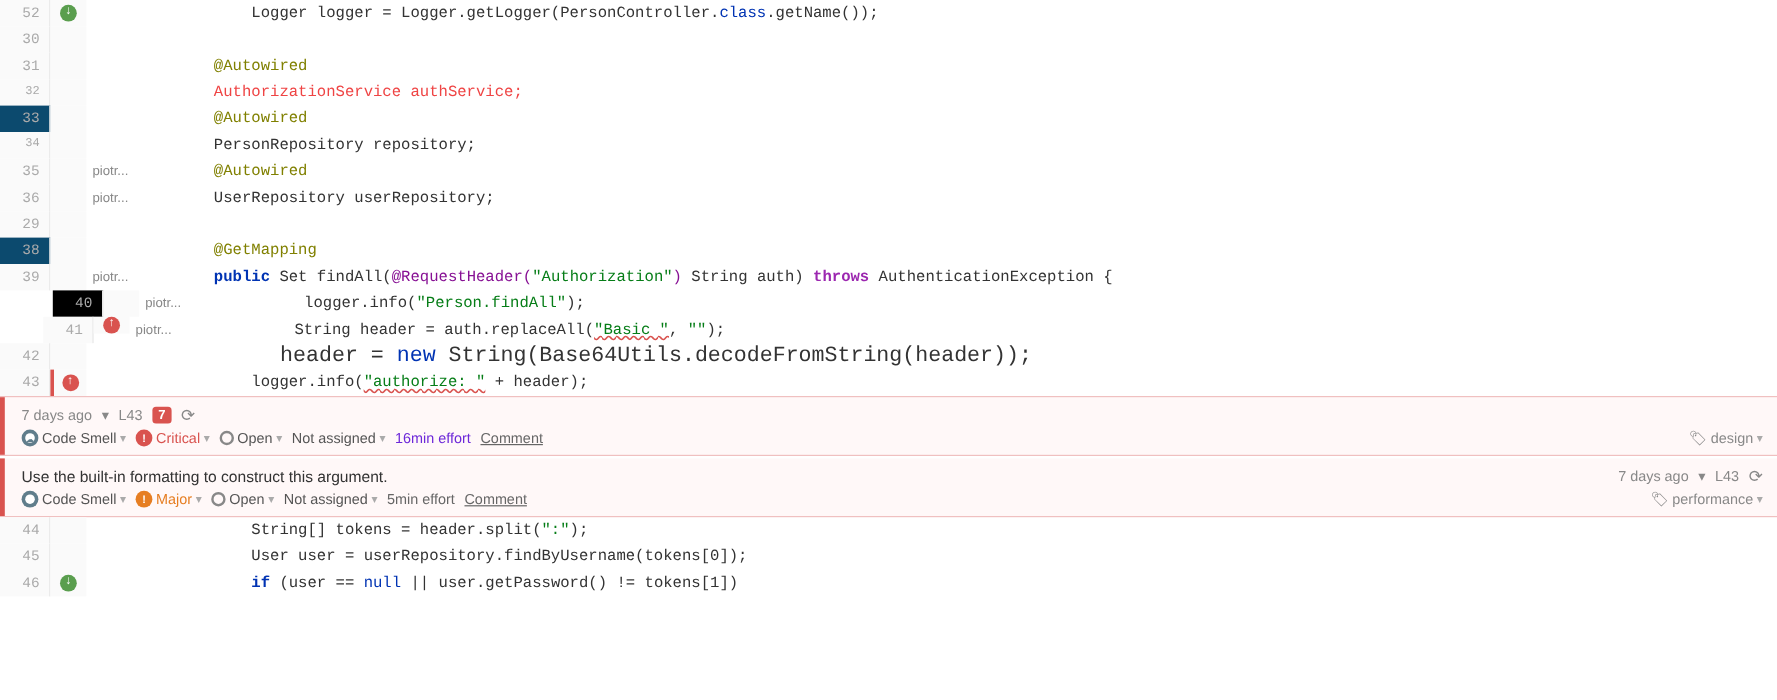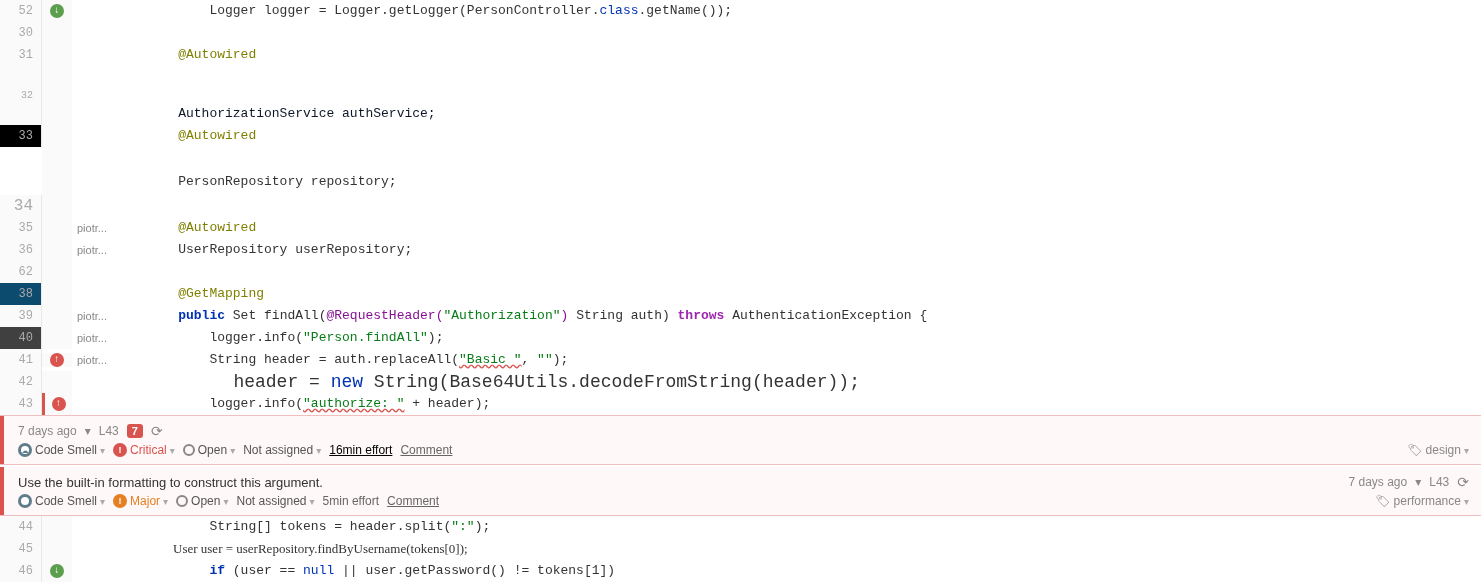--- a/index.html
+++ b/index.html
@@ -51,71 +51,71 @@
       <div style="display: flex; align-items: stretch; min-height: 22px; line-height: 22px; position: relative;">
       <div style="width:42px;min-width:42px;text-align:right;padding-right:8px;color:#aaa;background:#fafafa;border-right:1px solid #e8e8e8;display:flex;align-items:center;justify-content:flex-end;font-size:12px;">31</div>
       <div style="width:30px;min-width:30px;background:#fafafa;display:flex;align-items:center;justify-content:center;position:relative;"></div>
       <div style="width:65px;min-width:65px;font-size:11px;color:#888;padding-left:5px;display:flex;align-items:center;font-family:-apple-system,BlinkMacSystemFont,'Segoe UI',sans-serif;"></div>
       <div style="flex:1;padding-left:10px;white-space:pre;font-size:13px;display:flex;align-items:center;font-family:'Consolas','Courier New',monospace;"><span style="color:#808000;">    @Autowired</span></div>
     </div>
       <div style="display: flex; align-items: stretch; min-height: 22px; line-height: 22px; position: relative;">
       <div style="width:42px;min-width:42px;text-align:right;padding-right:8px;color:#aaa;background:#fafafa;border-right:1px solid #e8e8e8;display:flex;align-items:center;justify-content:flex-end;font-size:10px;">32</div>
       <div style="width:30px;min-width:30px;background:#fafafa;display:flex;align-items:center;justify-content:center;position:relative;"></div>
       <div style="width:65px;min-width:65px;font-size:11px;color:#888;padding-left:5px;display:flex;align-items:center;font-family:-apple-system,BlinkMacSystemFont,'Segoe UI',sans-serif;"></div>
-      <div style="flex:1;padding-left:10px;white-space:pre;font-size:13px;display:flex;align-items:center;font-family:'Consolas','Courier New',monospace;"><span style="color:#0f172a;margin-top:37px;">    AuthorizationService authService;</span></div>
-    </div>
-      <div style="display: flex; align-items: stretch; min-height: 22px; line-height: 22px; position: relative;">
-      <div style="width:42px;min-width:42px;text-align:right;padding-right:8px;color:#aaa;background:#000000;border-right:1px solid #e8e8e8;display:flex;align-items:center;justify-content:flex-end;font-size:12px;">33</div>
+      <div style="flex:1;padding-left:10px;white-space:pre;font-size:13px;display:flex;align-items:center;font-family:'Consolas','Courier New',monospace;"><span style="color:#ef4444;">    AuthorizationService authService;</span></div>
+    </div>
+      <div style="display: flex; align-items: stretch; min-height: 22px; line-height: 22px; position: relative;">
+      <div style="width:42px;min-width:42px;text-align:right;padding-right:8px;color:#aaa;background:#0c4a6e;border-right:1px solid #e8e8e8;display:flex;align-items:center;justify-content:flex-end;font-size:12px;">33</div>
       <div style="width:30px;min-width:30px;background:#fafafa;display:flex;align-items:center;justify-content:center;position:relative;"></div>
       <div style="width:65px;min-width:65px;font-size:11px;color:#888;padding-left:5px;display:flex;align-items:center;font-family:-apple-system,BlinkMacSystemFont,'Segoe UI',sans-serif;"></div>
       <div style="flex:1;padding-left:10px;white-space:pre;font-size:13px;display:flex;align-items:center;font-family:'Consolas','Courier New',monospace;"><span style="color:#808000;">    @Autowired</span></div>
     </div>
       <div style="display: flex; align-items: stretch; min-height: 22px; line-height: 22px; position: relative;">
-      <div style="width:42px;min-width:42px;text-align:right;padding-right:8px;color:#aaa;background:#fafafa;border-right:1px solid #e8e8e8;display:flex;align-items:center;justify-content:flex-end;font-size:16px;margin-top:48px;">34</div>
+      <div style="width:42px;min-width:42px;text-align:right;padding-right:8px;color:#aaa;background:#fafafa;border-right:1px solid #e8e8e8;display:flex;align-items:center;justify-content:flex-end;font-size:10px;">34</div>
       <div style="width:30px;min-width:30px;background:#fafafa;display:flex;align-items:center;justify-content:center;position:relative;"></div>
       <div style="width:65px;min-width:65px;font-size:11px;color:#888;padding-left:5px;display:flex;align-items:center;font-family:-apple-system,BlinkMacSystemFont,'Segoe UI',sans-serif;"></div>
       <div style="flex:1;padding-left:10px;white-space:pre;font-size:13px;display:flex;align-items:center;font-family:'Consolas','Courier New',monospace;"><span style="color:#333;">    PersonRepository repository;</span></div>
     </div>
       <div style="display: flex; align-items: stretch; min-height: 22px; line-height: 22px; position: relative;">
       <div style="width:42px;min-width:42px;text-align:right;padding-right:8px;color:#aaa;background:#fafafa;border-right:1px solid #e8e8e8;display:flex;align-items:center;justify-content:flex-end;font-size:12px;">35</div>
       <div style="width:30px;min-width:30px;background:#fafafa;display:flex;align-items:center;justify-content:center;position:relative;"></div>
       <div style="width:65px;min-width:65px;font-size:11px;color:#888;padding-left:5px;display:flex;align-items:center;font-family:-apple-system,BlinkMacSystemFont,'Segoe UI',sans-serif;">piotr...</div>
       <div style="flex:1;padding-left:10px;white-space:pre;font-size:13px;display:flex;align-items:center;font-family:'Consolas','Courier New',monospace;"><span style="color:#808000;">    @Autowired</span></div>
     </div>
       <div style="display: flex; align-items: stretch; min-height: 22px; line-height: 22px; position: relative;">
       <div style="width:42px;min-width:42px;text-align:right;padding-right:8px;color:#aaa;background:#fafafa;border-right:1px solid #e8e8e8;display:flex;align-items:center;justify-content:flex-end;font-size:12px;">36</div>
       <div style="width:30px;min-width:30px;background:#fafafa;display:flex;align-items:center;justify-content:center;position:relative;"></div>
       <div style="width:65px;min-width:65px;font-size:11px;color:#888;padding-left:5px;display:flex;align-items:center;font-family:-apple-system,BlinkMacSystemFont,'Segoe UI',sans-serif;">piotr...</div>
       <div style="flex:1;padding-left:10px;white-space:pre;font-size:13px;display:flex;align-items:center;font-family:'Consolas','Courier New',monospace;"><span style="color:#333;">    UserRepository userRepository;</span></div>
     </div>
       <div style="display: flex; align-items: stretch; min-height: 22px; line-height: 22px; position: relative;">
-      <div style="width:42px;min-width:42px;text-align:right;padding-right:8px;color:#aaa;background:#fafafa;border-right:1px solid #e8e8e8;display:flex;align-items:center;justify-content:flex-end;font-size:12px;">62</div>
+      <div style="width:42px;min-width:42px;text-align:right;padding-right:8px;color:#aaa;background:#fafafa;border-right:1px solid #e8e8e8;display:flex;align-items:center;justify-content:flex-end;font-size:12px;">29</div>
       <div style="width:30px;min-width:30px;background:#fafafa;display:flex;align-items:center;justify-content:center;position:relative;"></div>
       <div style="width:65px;min-width:65px;font-size:11px;color:#888;padding-left:5px;display:flex;align-items:center;font-family:-apple-system,BlinkMacSystemFont,'Segoe UI',sans-serif;"></div>
       <div style="flex:1;padding-left:10px;white-space:pre;font-size:13px;display:flex;align-items:center;font-family:'Consolas','Courier New',monospace;"><span style="color:#333;"></span></div>
     </div>
       <div style="display: flex; align-items: stretch; min-height: 22px; line-height: 22px; position: relative;">
       <div style="width:42px;min-width:42px;text-align:right;padding-right:8px;color:#aaa;background:#0c4a6e;border-right:1px solid #e8e8e8;display:flex;align-items:center;justify-content:flex-end;font-size:12px;">38</div>
       <div style="width:30px;min-width:30px;background:#fafafa;display:flex;align-items:center;justify-content:center;position:relative;"></div>
       <div style="width:65px;min-width:65px;font-size:11px;color:#888;padding-left:5px;display:flex;align-items:center;font-family:-apple-system,BlinkMacSystemFont,'Segoe UI',sans-serif;"></div>
       <div style="flex:1;padding-left:10px;white-space:pre;font-size:13px;display:flex;align-items:center;font-family:'Consolas','Courier New',monospace;"><span style="color:#808000;">    @GetMapping</span></div>
     </div>
       <div style="display: flex; align-items: stretch; min-height: 22px; line-height: 22px; position: relative;">
       <div style="width:42px;min-width:42px;text-align:right;padding-right:8px;color:#aaa;background:#fafafa;border-right:1px solid #e8e8e8;display:flex;align-items:center;justify-content:flex-end;font-size:12px;">39</div>
       <div style="width:30px;min-width:30px;background:#fafafa;display:flex;align-items:center;justify-content:center;position:relative;"></div>
       <div style="width:65px;min-width:65px;font-size:11px;color:#888;padding-left:5px;display:flex;align-items:center;font-family:-apple-system,BlinkMacSystemFont,'Segoe UI',sans-serif;">piotr...</div>
       <div style="flex:1;padding-left:10px;white-space:pre;font-size:13px;display:flex;align-items:center;font-family:'Consolas','Courier New',monospace;"><span style="color:#0033b3; font-weight:bold;">    public</span><span style="color:#333;"> Set<person> findAll(</person></span><span style="color:#871094;">@RequestHeader(</span><span style="color:#067d17;">"Authorization"</span><span style="color:#871094;">)</span><span style="color:#333;"> String auth) </span><span style="color:#9c27b0; font-weight:bold;">throws</span><span style="color:#333;"> AuthenticationException {</span></div>
     </div>
       <div style="display: flex; align-items: stretch; min-height: 22px; line-height: 22px; position: relative;">
-      <div style="width:42px;min-width:42px;text-align:right;padding-right:8px;color:#aaa;background:#404040;border-right:1px solid #e8e8e8;display:flex;align-items:center;justify-content:flex-end;font-size:12px;">40</div>
+      <div style="width:42px;min-width:42px;text-align:right;padding-right:8px;color:#aaa;background:#000000;border-right:1px solid #e8e8e8;display:flex;align-items:center;justify-content:flex-end;font-size:12px;margin-left:44px;">40</div>
       <div style="width:30px;min-width:30px;background:#fafafa;display:flex;align-items:center;justify-content:center;position:relative;"></div>
       <div style="width:65px;min-width:65px;font-size:11px;color:#888;padding-left:5px;display:flex;align-items:center;font-family:-apple-system,BlinkMacSystemFont,'Segoe UI',sans-serif;">piotr...</div>
       <div style="flex:1;padding-left:10px;white-space:pre;font-size:13px;display:flex;align-items:center;font-family:'Consolas','Courier New',monospace;"><span style="color:#333;">        logger.info(</span><span style="color:#067d17;">"Person.findAll"</span><span style="color:#333;">);</span></div>
     </div>
-      <div style="display: flex; align-items: center; min-height: 22px; line-height: 22px; position: relative;">
+      <div style="display: flex; align-items: flex-start; min-height: 22px; line-height: 22px; position: relative; margin-left: 36px;">
       <div style="width:42px;min-width:42px;text-align:right;padding-right:8px;color:#aaa;background:#fafafa;border-right:1px solid #e8e8e8;display:flex;align-items:center;justify-content:flex-end;font-size:12px;">41</div>
       <div style="width:30px;min-width:30px;background:#fafafa;display:flex;align-items:center;justify-content:center;position:relative;">
           <div style="position:relative; display:flex; align-items:center; justify-content:center; width:100%">
       <div style="width:14px;height:14px;background:#d9534f;border-radius:50%;display:flex;align-items:center;justify-content:center;cursor:pointer;">
               <span style="color:white;font-size:10px;">↑</span>
             </div>
     </div>
         </div>
       <div style="width:65px;min-width:65px;font-size:11px;color:#888;padding-left:5px;display:flex;align-items:center;font-family:-apple-system,BlinkMacSystemFont,'Segoe UI',sans-serif;">piotr...</div>
       <div style="flex:1;padding-left:10px;white-space:pre;font-size:13px;display:flex;align-items:center;font-family:'Consolas','Courier New',monospace;"><span style="color:#333;">        String header = auth.replaceAll(</span><span style="color:#067d17; text-decoration: underline wavy #d9534f;">"Basic "</span><span style="color:#333;">, </span><span style="color:#067d17;">""</span><span style="color:#333;">);</span></div>
@@ -176,21 +176,21 @@
             <div style="width:12px; height:12px; border:2px solid #888; border-radius:50%;"></div>
             <span>Open</span>
             <span style="color:#aaa; font-size:10px;">▾</span>
           </div>
 
           <div style="display:flex; align-items:center; gap:3px; cursor:pointer; color:#555;">
             <span>Not assigned</span>
             <span style="color:#aaa; font-size:10px;">▾</span>
           </div>
 
-          <span style="color:#000000;text-decoration:underline;">16min effort</span>
+          <span style="color:#6d28d9;">16min effort</span>
 
           <span style="color:#666; text-decoration:underline; cursor:pointer;">Comment</span>
         </div>
 
         <div style="display:flex; align-items:center; gap:3px; font-family:-apple-system,BlinkMacSystemFont,'Segoe UI',sans-serif; font-size:12px; color:#888; cursor:pointer;">
           <span style="font-size:12px;">🏷</span>
           <span>design</span>
           <span style="color:#aaa; font-size:10px;">▾</span>
         </div>
       </div>
@@ -257,21 +257,21 @@
       <div style="display: flex; align-items: stretch; min-height: 22px; line-height: 22px; position: relative;">
       <div style="width:42px;min-width:42px;text-align:right;padding-right:8px;color:#aaa;background:#fafafa;border-right:1px solid #e8e8e8;display:flex;align-items:center;justify-content:flex-end;font-size:12px;">44</div>
       <div style="width:30px;min-width:30px;background:#fafafa;display:flex;align-items:center;justify-content:center;position:relative;"></div>
       <div style="width:65px;min-width:65px;font-size:11px;color:#888;padding-left:5px;display:flex;align-items:center;font-family:-apple-system,BlinkMacSystemFont,'Segoe UI',sans-serif;"></div>
       <div style="flex:1;padding-left:10px;white-space:pre;font-size:13px;display:flex;align-items:center;font-family:'Consolas','Courier New',monospace;"><span style="color:#333;">        String[] tokens = header.split(</span><span style="color:#067d17;">":"</span><span style="color:#333;">);</span></div>
     </div>
       <div style="display: flex; align-items: stretch; min-height: 22px; line-height: 22px; position: relative;">
       <div style="width:42px;min-width:42px;text-align:right;padding-right:8px;color:#aaa;background:#fafafa;border-right:1px solid #e8e8e8;display:flex;align-items:center;justify-content:flex-end;font-size:12px;">45</div>
       <div style="width:30px;min-width:30px;background:#fafafa;display:flex;align-items:center;justify-content:center;position:relative;"></div>
       <div style="width:65px;min-width:65px;font-size:11px;color:#888;padding-left:5px;display:flex;align-items:center;font-family:-apple-system,BlinkMacSystemFont,'Segoe UI',sans-serif;"></div>
-      <div style="flex:1;padding-left:10px;white-space:pre;font-size:13px;display:flex;align-items:center;font-family:Liberation Serif, serif;"><span style="color:#333;">        User user = userRepository.findByUsername(tokens[</span><span style="color:#333;">0</span><span style="color:#333;">]);</span></div>
+      <div style="flex:1;padding-left:10px;white-space:pre;font-size:13px;display:flex;align-items:center;font-family:Liberation Mono, monospace;"><span style="color:#333;">        User user = userRepository.findByUsername(tokens[</span><span style="color:#333;">0</span><span style="color:#333;">]);</span></div>
     </div>
       <div style="display: flex; align-items: stretch; min-height: 22px; line-height: 22px; position: relative;">
       <div style="width:42px;min-width:42px;text-align:right;padding-right:8px;color:#aaa;background:#fafafa;border-right:1px solid #e8e8e8;display:flex;align-items:center;justify-content:flex-end;font-size:12px;">46</div>
       <div style="width:30px;min-width:30px;background:#fafafa;display:flex;align-items:center;justify-content:center;position:relative;">
           <div style="width:14px;height:14px;background:#5a9e4e;border-radius:50%;display:flex;align-items:center;justify-content:center;cursor:pointer;">
             <span style="color:white;font-size:10px;">↓</span>
           </div>
         </div>
       <div style="width:65px;min-width:65px;font-size:11px;color:#888;padding-left:5px;display:flex;align-items:center;font-family:-apple-system,BlinkMacSystemFont,'Segoe UI',sans-serif;"></div>
       <div style="flex:1;padding-left:10px;white-space:pre;font-size:13px;display:flex;align-items:center;font-family:'Consolas','Courier New',monospace;"><span style="color:#0033b3; font-weight:bold;">        if</span><span style="color:#333;"> (user == </span><span style="color:#0033b3;">null</span><span style="color:#333;"> || user.getPassword() </span><span style="color:#333;">!=</span><span style="color:#333;"> tokens[</span><span style="color:#333;">1</span><span style="color:#333;">])</span></div>

